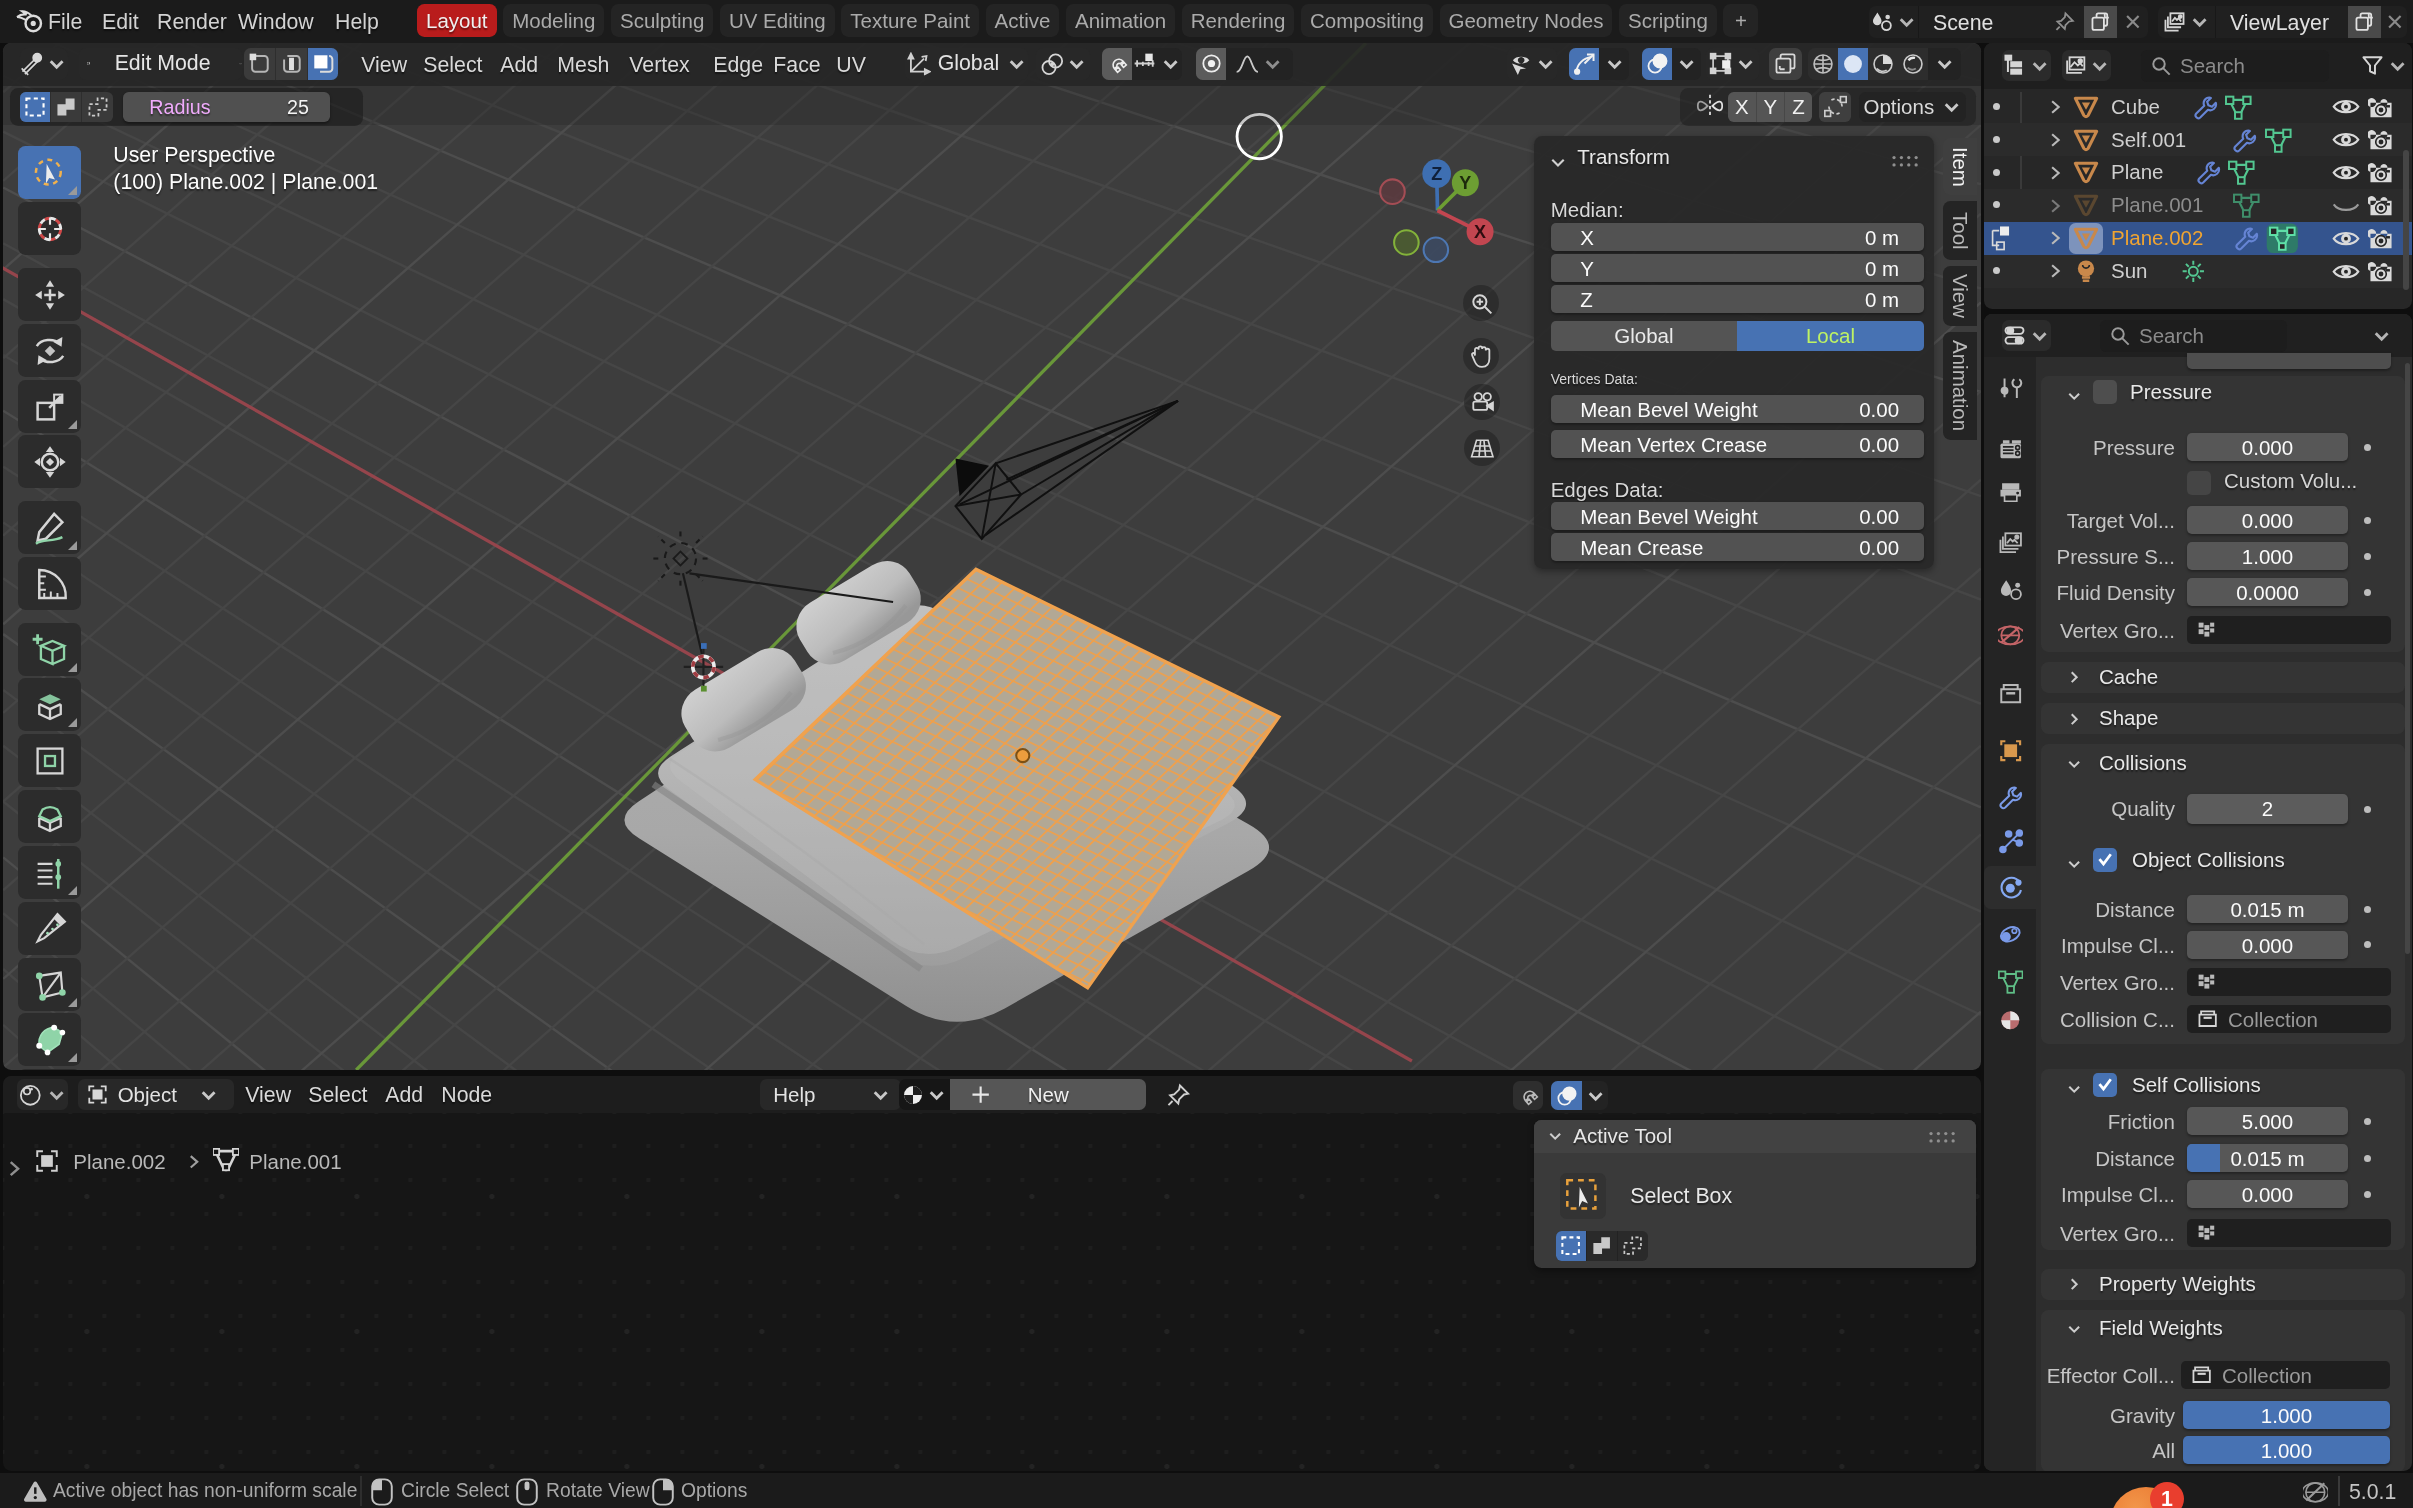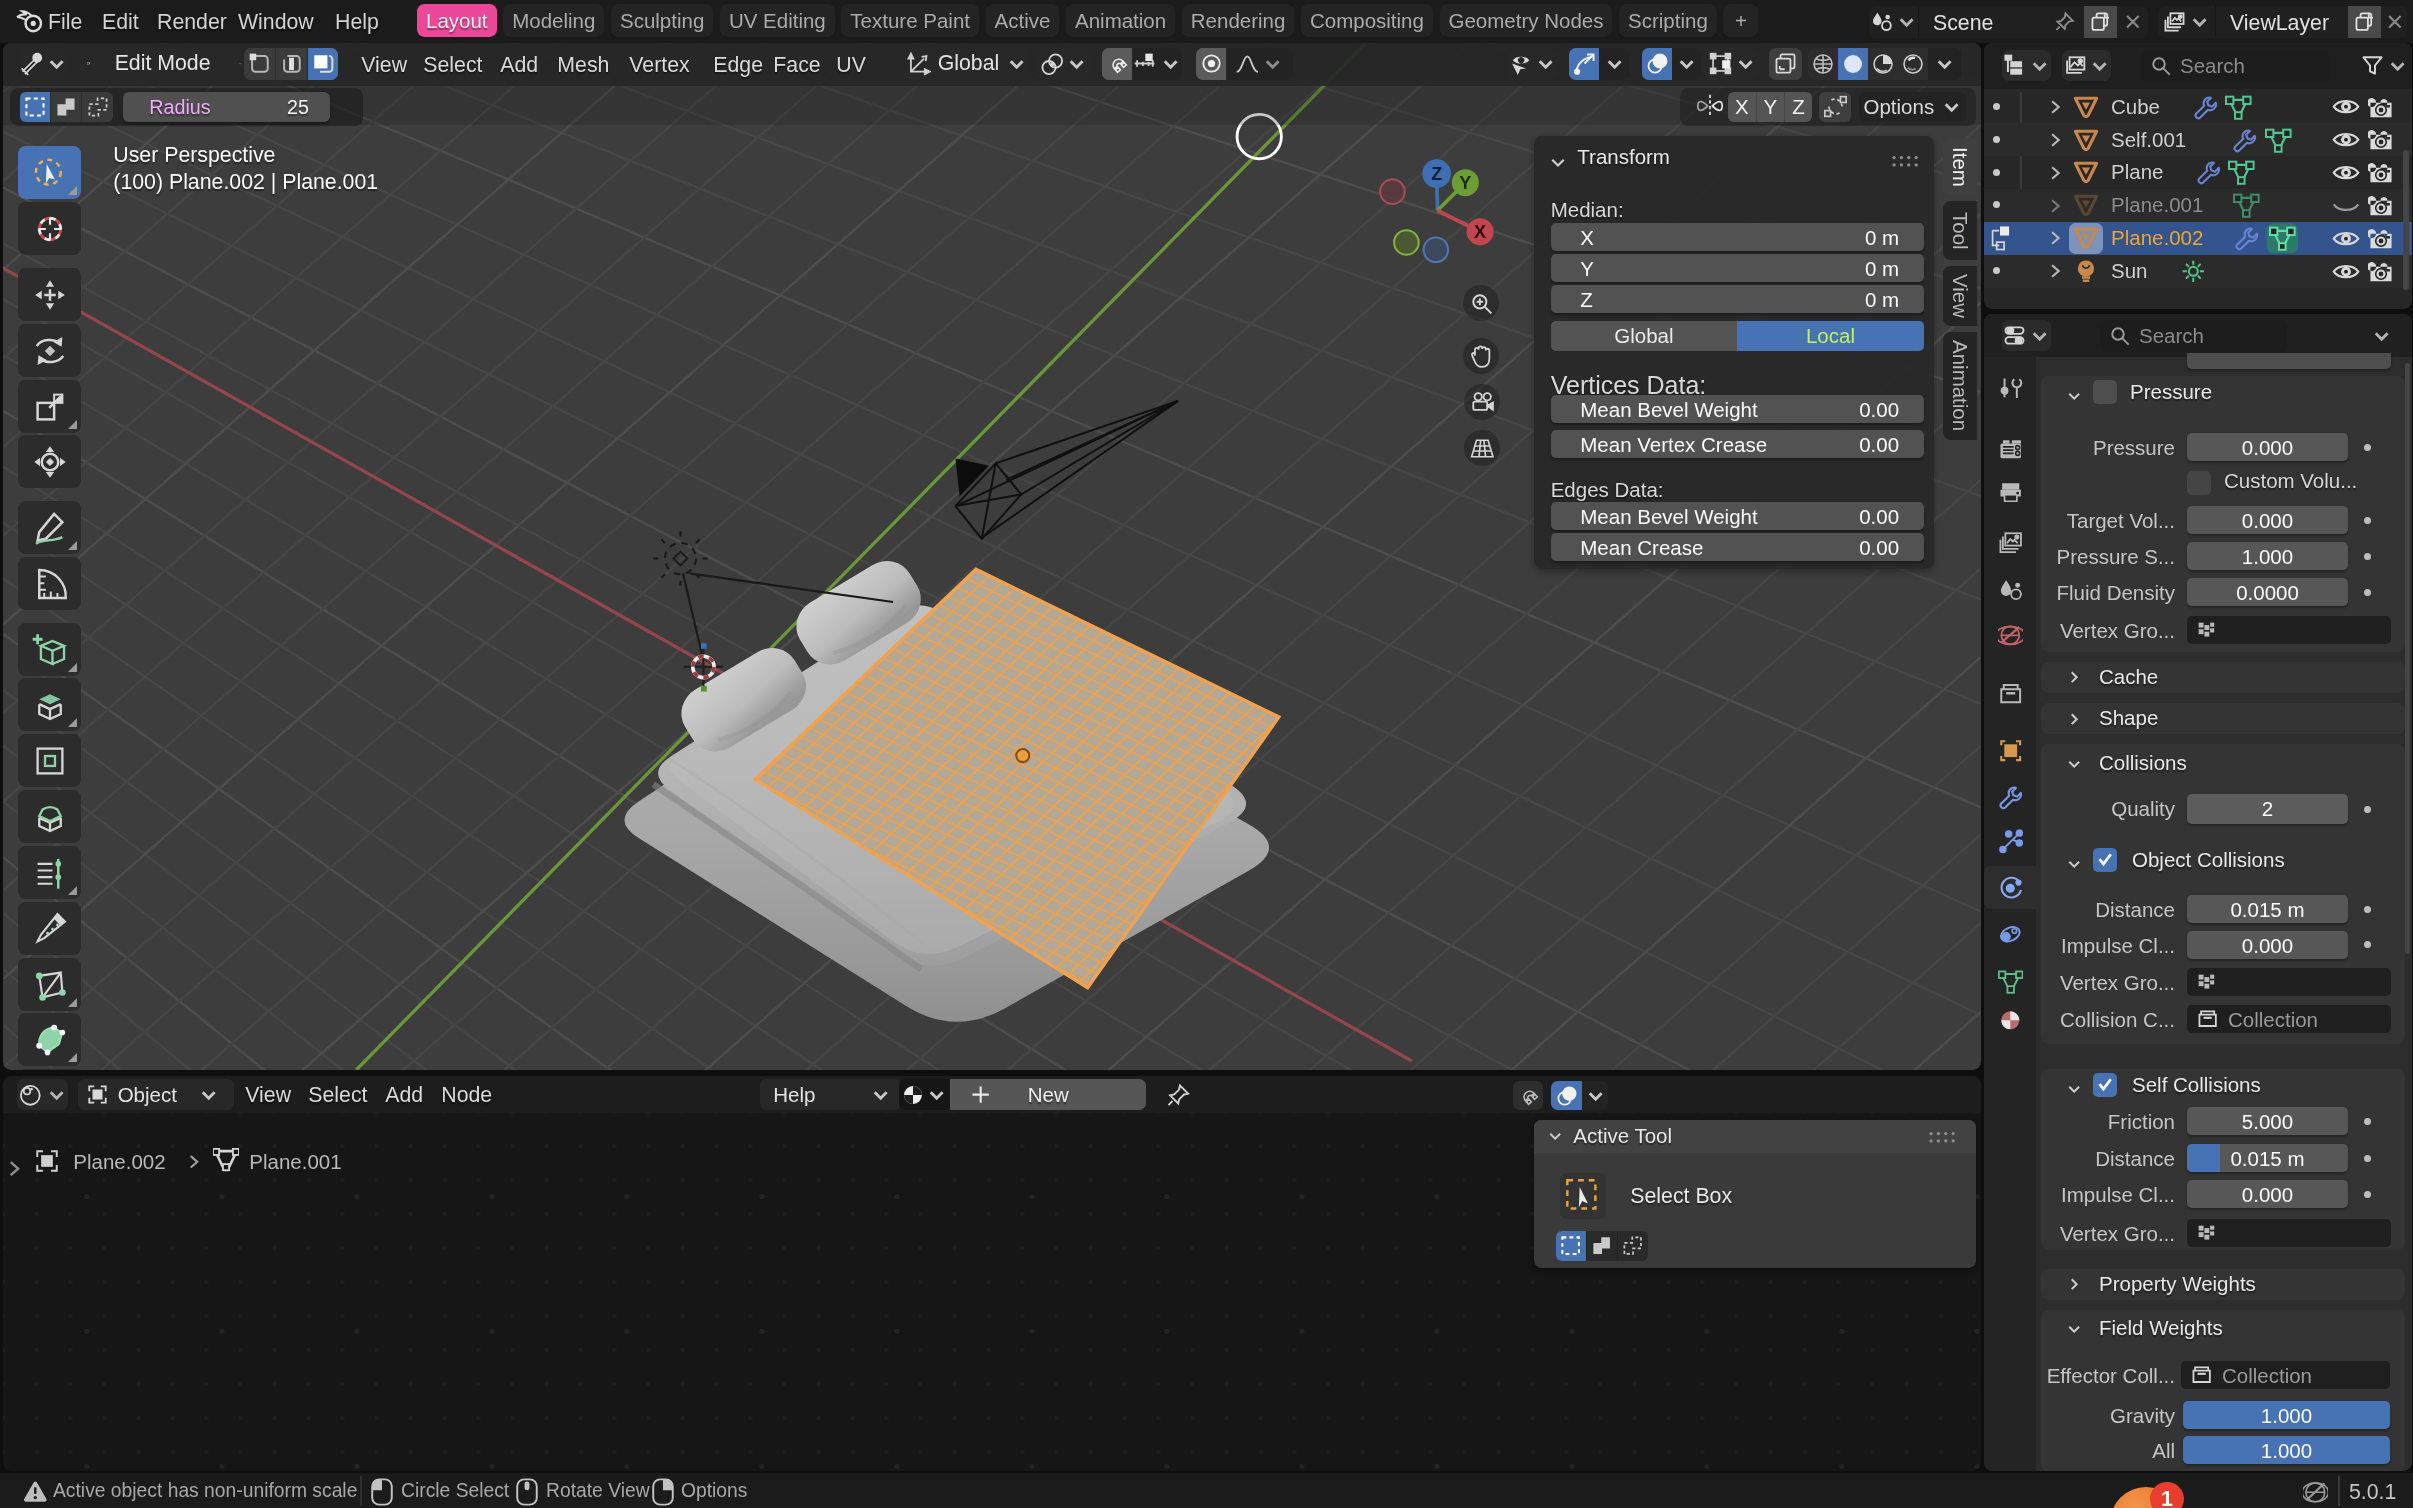--- a/index.html
+++ b/index.html
@@ -6,21 +6,21 @@
   #root{position:relative;width:2413px;height:1509px;overflow:hidden;background:#0e0e0e;
         font-family:"Liberation Sans",sans-serif;-webkit-font-smoothing:antialiased;}
   .abs{position:absolute;}
   .row{display:flex;align-items:center;}
   .ts{text-shadow:0 1.6px 1.6px rgba(0,0,0,.45);}
   
   #topbar{position:absolute;left:0;top:0;width:2413px;height:43px;background:#1b1b1b;}
   #topbar .menu{color:#d3d3d3;font-size:21.3px;}
   .wtab{height:33px;border-radius:7.4px;display:flex;align-items:center;padding:0 9px;white-space:nowrap;
         color:#ababab;font-size:20.5px;background:#242424;}
-  .wtab.active{background:#ec4899;color:#f0f0f0;}
+  .wtab.active{background:#b91c1c;color:#f0f0f0;}
   
   #statusbar{position:absolute;left:0;top:1473px;width:2413px;height:36px;background:#1b1b1b;
              color:#a8a8a8;font-size:19.3px;}
   
   #viewport{position:absolute;left:3.3px;top:43px;width:1978px;height:1027px;background:#3d3d3d;
             border-radius:8.2px;overflow:hidden;}
   #vp-header{position:absolute;left:0;top:0;width:1978px;height:43px;background:rgba(38,38,38,.93);}
   #vp-tools{position:absolute;left:0;top:43px;width:1978px;height:39px;background:rgba(32,32,32,.25);}
   #outliner{position:absolute;left:1984px;top:43px;width:428px;height:266px;background:#272727;
             border-radius:8.2px;overflow:hidden;}
@@ -814,21 +814,21 @@
           <span style="position:absolute;right:24.6px">0 m</span>
         </div>
     <div class="pfield" style="left:16.4px;top:149px;width:373px;height:28px;background:#525252">
           <span style="position:absolute;left:29.6px">Z</span>
           <span style="position:absolute;right:24.6px">0 m</span>
         </div>
     <div style="position:absolute;left:16.4px;top:185px;width:373px;height:29.6px;display:flex;border-radius:4.9px;overflow:hidden;font-size:20.5px">
       <div style="flex:1;background:#545454;display:flex;align-items:center;justify-content:center;color:#eaeaea">Global</div>
       <div style="flex:1;background:#4772b3;display:flex;align-items:center;justify-content:center;color:#bef264">Local</div>
     </div>
-    <div style="position:absolute;left:16.4px;top:235px;font-size:25px;color:#d8d8d8" class="ts">Vertices Data:</div>
+    <div style="position:absolute;left:16.4px;top:235px;font-size:14px;color:#d8d8d8" class="ts">Vertices Data:</div>
     <div class="pfield" style="left:16.4px;top:259px;width:373px;height:28px;background:#525252">
           <span style="position:absolute;left:29.6px">Mean Bevel Weight</span>
           <span style="position:absolute;right:24.6px">0.00</span>
         </div>
     <div class="pfield" style="left:16.4px;top:294px;width:373px;height:28px;background:#525252">
           <span style="position:absolute;left:29.6px">Mean Vertex Crease</span>
           <span style="position:absolute;right:24.6px">0.00</span>
         </div>
     <div style="position:absolute;left:16.4px;top:342px;font-size:20.5px;color:#d8d8d8" class="ts">Edges Data:</div>
     <div class="pfield" style="left:16.4px;top:366px;width:373px;height:28px;background:#525252">

